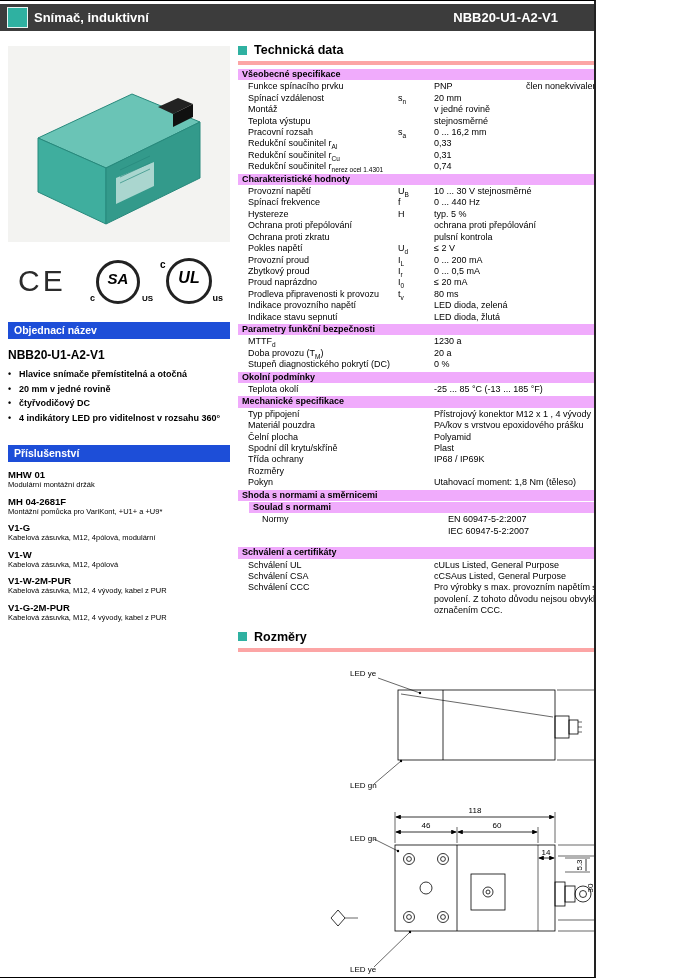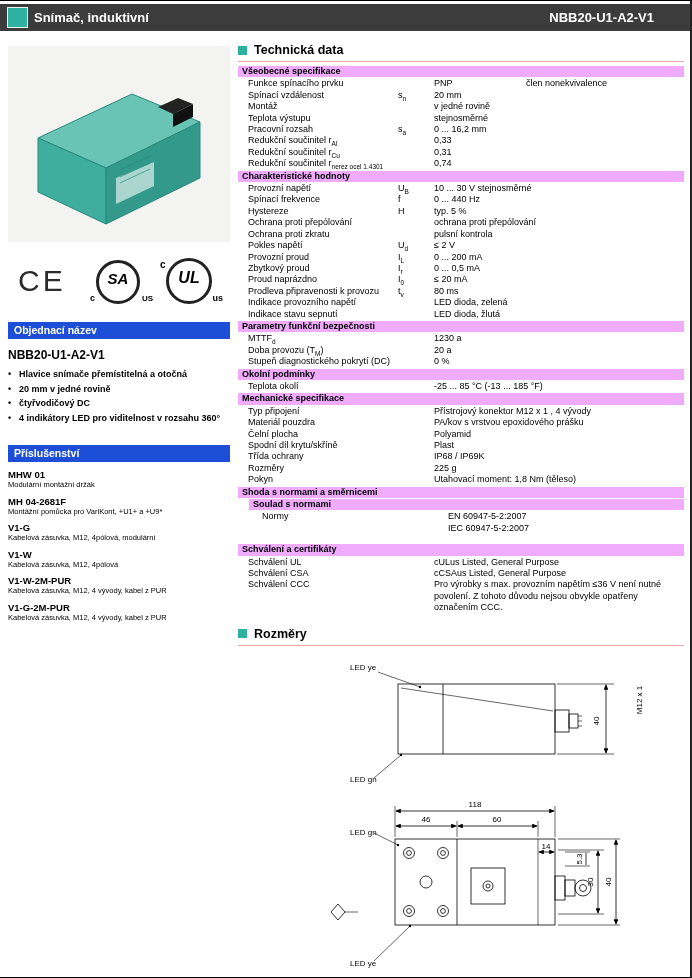--- a/index.html
+++ b/index.html
@@ -1,16 +1,16 @@
 <!DOCTYPE html>
 <html><head>
 <meta charset="utf-8">
 <style>
   html,body{margin:0;padding:0;background:#fff;}
-  .page{position:relative;width:692px;height:978px;box-sizing:border-box;background:#fff;
+  .page{position:relative;width:596px;height:978px;box-sizing:border-box;background:#fff;
         border-top:1px solid #000;border-right:2px solid #222;border-bottom:1px solid #000;
         font-family:"Liberation Sans",sans-serif;color:#000;overflow:hidden;}
   
   .topbar{position:absolute;top:3px;left:0;right:0;height:27px;background:#3c3c3c;}
   .topbar .tl{position:absolute;left:34px;top:0;line-height:27px;color:#fff;font-weight:bold;font-size:13px;}
   .topbar .tr{position:absolute;right:36px;top:0;line-height:27px;color:#fff;font-weight:bold;font-size:13px;}
   .brandsq{position:absolute;left:7px;top:6px;width:19px;height:19px;background:#2fb1a1;border:1px solid #e9f5f3;}
   
   .leftcol{position:absolute;left:8px;top:42px;width:222px;}
   .rightcol{position:absolute;left:238px;top:42px;width:446px;}
@@ -30,21 +30,21 @@
   .ordercode{margin-top:9px;font-weight:bold;font-size:12px;}
   .features{margin-top:7px;}
   .feat{display:flex;font-weight:bold;font-size:9px;line-height:11.5px;margin-bottom:3px;}
   .feat .bullet{flex:0 0 11px;}
   .accbar{margin-top:21px;}
   .acclist{margin-top:7px;}
   .acc{margin-bottom:6px;}
   .acc .nm{font-weight:bold;font-size:9.5px;line-height:11px;}
   .acc .ds{font-size:7.5px;line-height:9.5px;}
   
-  .secTitle{display:flex;align-items:center;border-bottom:1px solid #fca5a5;padding-bottom:4px;font-weight:bold;font-size:12.5px;}
+  .secTitle{display:flex;align-items:center;border-bottom:4px solid #fca5a5;padding-bottom:4px;font-weight:bold;font-size:12.5px;}
   .sq{width:9px;height:9px;background:#2fb1a1;display:inline-block;margin-right:7px;}
   
   .ttable{margin-top:4px;font-size:9px;line-height:11.4px;}
   .trow{display:flex;align-items:flex-start;}
   .trow.header,.trow.subheader{background:#f0abfc;font-weight:bold;margin:1px 0;}
   .trow.header .tlabel{flex:1;padding-left:4px;}
   .trow.subheader{margin-left:11px;}
   .trow.subheader .tlabel{flex:1;padding-left:4px;}
   .trow.data .tlabel{flex:0 0 150px;padding-left:10px;}
   .trow.data.ind1 .tlabel{padding-left:24px;}
@@ -373,23 +373,20 @@
         <div class="trow data">
           <span class="tlabel">Třída ochrany</span>
           <span class="tsym"></span>
           <div class="tval">
             <div class="vline">IP68 / IP69K</div>
           </div>
         </div>
         <div class="trow data">
           <span class="tlabel">Rozměry</span>
           <span class="tsym"></span>
-          <div class="tval">
-            <div class="vline">225 g</div>
-          </div>
         </div>
         <div class="trow data">
           <span class="tlabel">Pokyn</span>
           <span class="tsym"></span>
           <div class="tval">
             <div class="vline">Utahovací moment: 1,8 Nm (těleso)</div>
           </div>
         </div>
         <div class="trow header">
           <span class="tlabel">Shoda s normami a směrnicemi</span>

